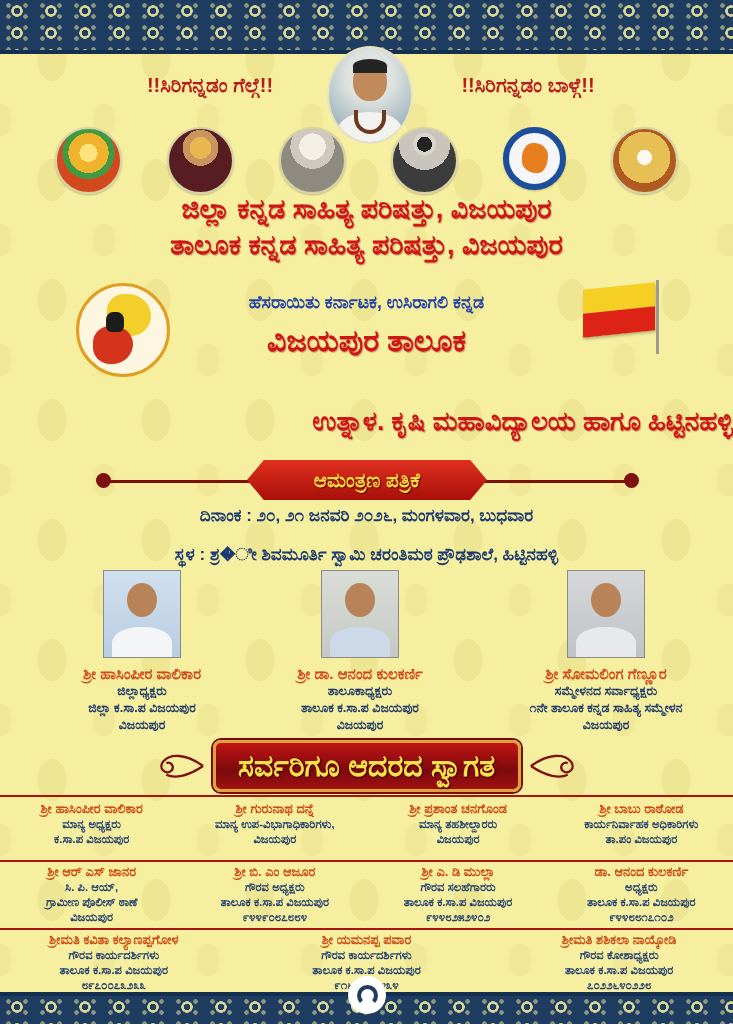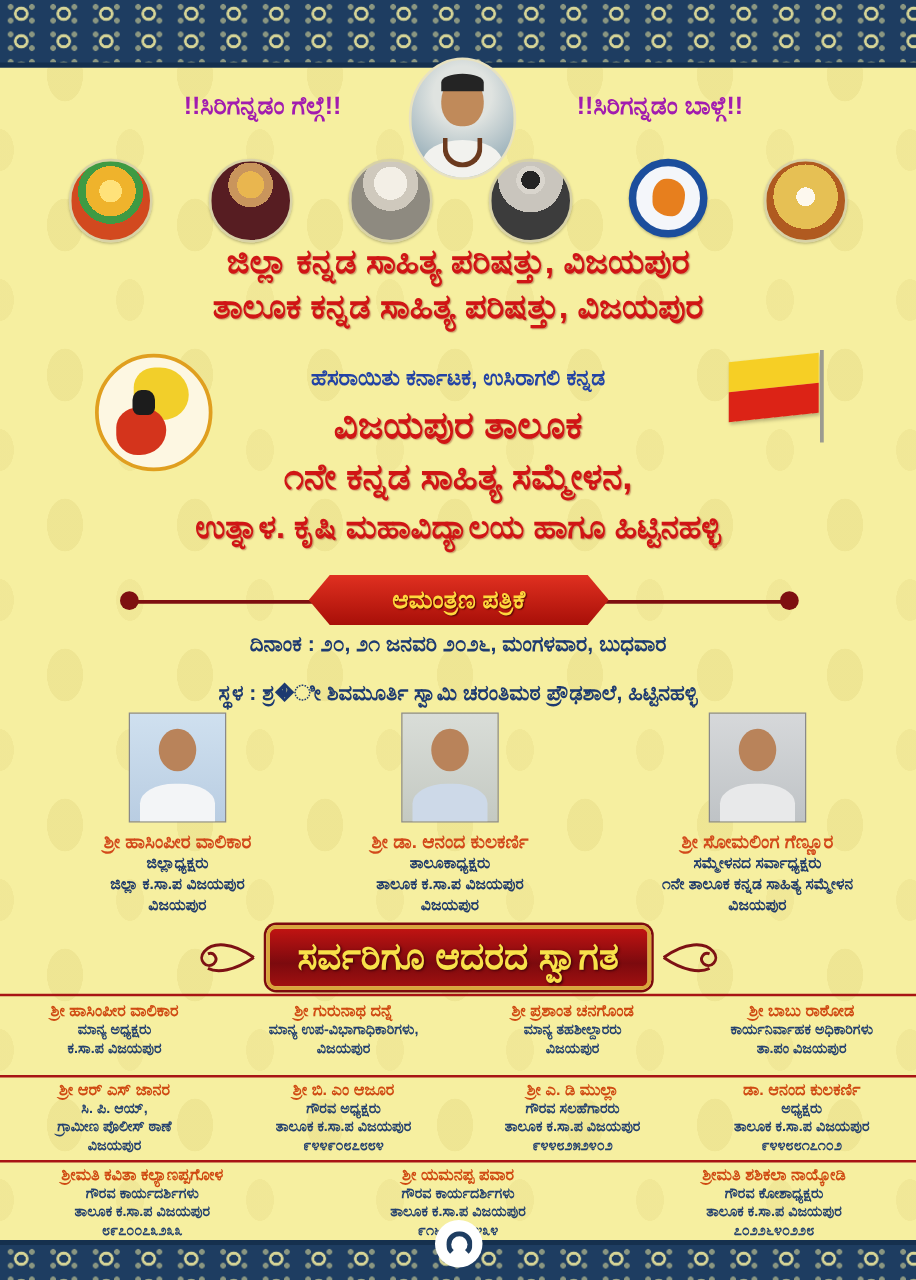--- a/index.html
+++ b/index.html
@@ -11,21 +11,21 @@
     background-size:104px 120px,104px 120px;background-position:0 0,52px 60px;}
   .abs-center{position:absolute;left:0;width:100%;text-align:center;}
   
   .orn{position:absolute;left:0;width:100%;background-color:#1e3d61;
     background-image:radial-gradient(circle at 50% 50%,transparent 0 3.5px,rgba(246,239,160,.85) 3.5px 5.5px,transparent 6px),
                      radial-gradient(circle at 50% 50%,rgba(246,239,160,.5) 0 2px,transparent 2.5px);
     background-size:34px 22px,17px 11px;}
   .orn.top{top:0;height:50px;border-bottom:4px solid #15304e;}
   .orn.bottom{bottom:0;height:28px;border-top:4px solid #15304e;}
   
-  .slogan{position:absolute;top:74px;width:240px;text-align:center;font-weight:bold;font-size:20px;color:#a21caf;}
+  .slogan{position:absolute;top:74px;width:240px;text-align:center;font-weight:bold;font-size:20px;color:#b91c1c;}
   .slogan.left{left:90px;}.slogan.right{left:408px;}
   .oval{position:absolute;left:327px;top:46px;width:82px;height:94px;border-radius:50%;
         background:radial-gradient(circle at 50% 30%,#dfe3e0 0 30%,#9fb4bd 75%,#7e97a3);
         overflow:hidden;border:2px solid #e8e2c0;}
   .oval .head{position:absolute;left:50%;top:13px;transform:translateX(-50%);width:34px;height:40px;
         border-radius:50% 50% 45% 45%;background:#c08a5a;}
   .oval .head::before{content:"";position:absolute;left:0;top:-2px;width:34px;height:14px;border-radius:50% 50% 0 0;background:#242424;}
   .oval .torso{position:absolute;left:50%;bottom:-6px;transform:translateX(-50%);width:64px;height:36px;
         border-radius:50% 50% 0 0;background:#f2f2ee;}
   .oval .beads{position:absolute;left:50%;bottom:8px;transform:translateX(-50%);width:24px;height:20px;
@@ -51,21 +51,21 @@
   .logo .map{position:absolute;left:28px;top:8px;width:44px;height:42px;background:#f2cf2a;border-radius:40% 55% 50% 45%;}
   .logo .low{position:absolute;left:14px;top:40px;width:40px;height:38px;background:#d4341c;border-radius:45% 50% 55% 45%;}
   .logo .fig{position:absolute;left:27px;top:26px;width:18px;height:20px;background:#1c1c1c;border-radius:40% 40% 30% 30%;}
   .motto{top:292px;font-size:17.5px;font-weight:bold;color:#2343a4;}
   .taluk{top:324px;font-size:30px;}
   .flag{position:absolute;left:583px;top:286px;width:72px;height:48px;transform:skewY(-6deg);box-shadow:1px 2px 3px rgba(0,0,0,.25);}
   .flag .fy{height:50%;background:#f6cf25;}
   .flag .fr{height:50%;background:#dc2316;}
   .pole{position:absolute;left:656px;top:280px;width:3px;height:74px;background:#9b9b90;}
   .ev2{top:366px;font-size:29px;}
-  .ev3{top:406px;font-size:26px;}
+  .ev3{top:406px;font-size:26px;text-align:right;}
   
   .ribbon-line{position:absolute;top:480px;left:104px;width:528px;height:3px;background:#7e1010;border-radius:2px;}
   .dot{position:absolute;top:473px;width:15px;height:15px;border-radius:50%;background:#7e1010;}
   .dot.l{left:96px;}.dot.r{left:624px;}
   .banner{position:absolute;top:460px;left:247px;width:240px;height:40px;
         background:linear-gradient(#e03020,#a80f08);
         clip-path:polygon(7% 0,93% 0,100% 50%,93% 100%,7% 100%,0 50%);
         display:flex;align-items:center;justify-content:center;
         color:#ffd83d;font-weight:bold;font-size:20px;text-shadow:1px 1px 1px #5a0505;}
   .navy{color:#1d3a70;font-weight:bold;}
@@ -136,21 +136,20 @@
     <div class="fig"></div>
   </div>
   <div class="abs-center red taluk">ವಿಜಯಪುರ ತಾಲೂಕ</div>
   <div class="abs-center motto">ಹೆಸರಾಯಿತು ಕರ್ನಾಟಕ, ಉಸಿರಾಗಲಿ ಕನ್ನಡ</div>
   <div class="flag">
     <div class="fy"></div>
     <div class="fr"></div>
   </div>
   <div class="pole"></div>
 
-  <div class="abs-center red ev2">೧ನೇ ಕನ್ನಡ ಸಾಹಿತ್ಯ ಸಮ್ಮೇಳನ,</div>
   <div class="abs-center red ev3">ಉತ್ನಾಳ. ಕೃಷಿ ಮಹಾವಿದ್ಯಾಲಯ ಹಾಗೂ ಹಿಟ್ಟಿನಹಳ್ಳಿ</div>
 
   <div class="ribbon-line"></div>
   <div class="dot l"></div>
   <div class="dot r"></div>
   <div class="banner">ಆಮಂತ್ರಣ ಪತ್ರಿಕೆ</div>
 
   <div class="abs-center navy date">ದಿನಾಂಕ : ೨೦, ೨೧ ಜನವರಿ ೨೦೨೬, ಮಂಗಳವಾರ, ಬುಧವಾರ</div>
   <div class="abs-center navy venue">ಸ್ಥಳ : ಶ್ರ�ೀ ಶಿವಮೂರ್ತಿ ಸ್ವಾಮಿ ಚರಂತಿಮಠ ಪ್ರೌಢಶಾಲೆ, ಹಿಟ್ಟಿನಹಳ್ಳಿ</div>
 

